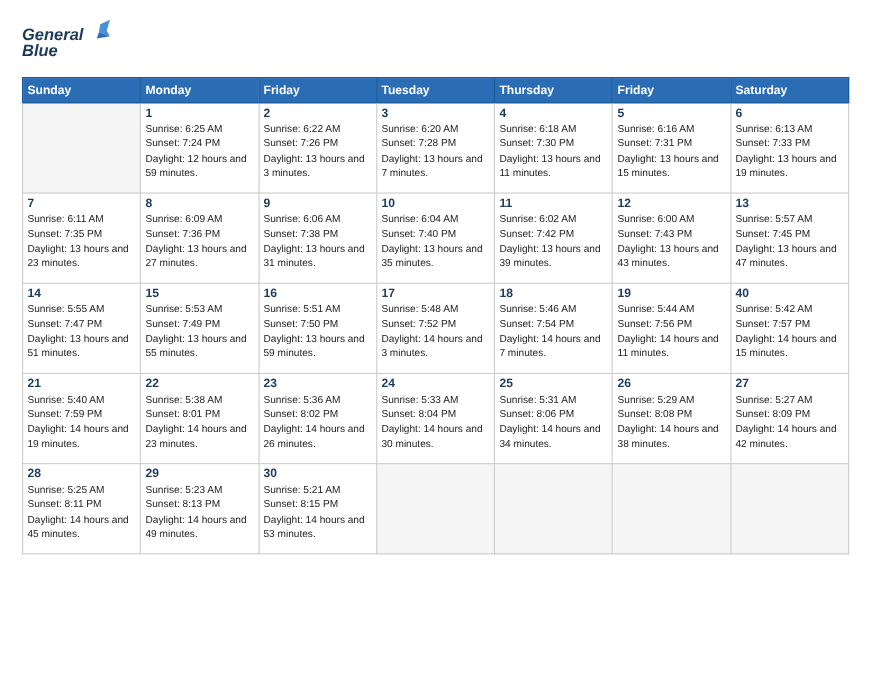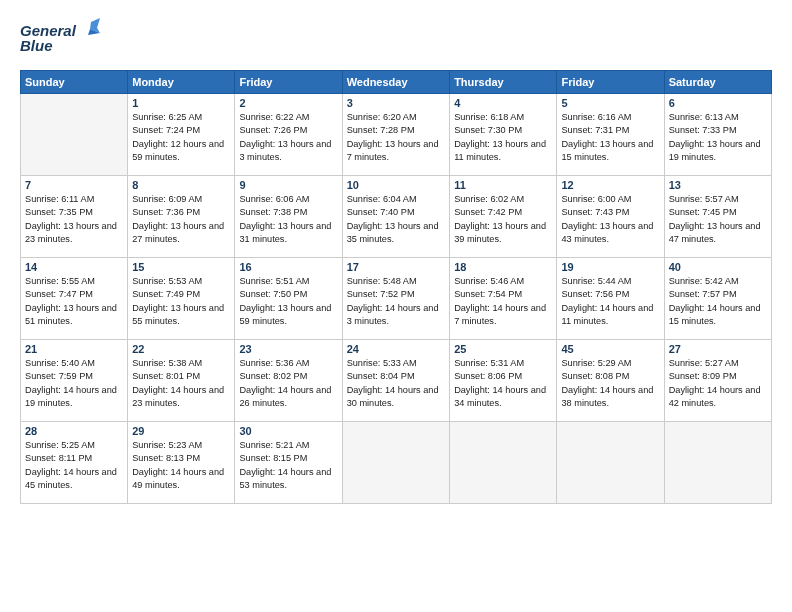--- a/index.html
+++ b/index.html
@@ -98,21 +98,21 @@
       <div class="location"></div>
     </div>
   </div>
 
   <table class="calendar">
     <thead>
       <tr>
       <th>Sunday</th>
           <th>Monday</th>
           <th>Friday</th>
-          <th>Wednesday</th>
+          <th>Tuesday</th>
           <th>Thursday</th>
           <th>Friday</th>
           <th>Saturday</th>
         </tr>
     </thead>
     <tbody id="calendar-body">
     <tr>
           <td class="empty"></td>
           <td>
             <div class="day-num">1</div>
@@ -214,21 +214,21 @@
           </td>
           <td>
             <div class="day-num">24</div>
             <div class="day-info">Sunrise: 5:33 AM<br>Sunset: 8:04 PM<br>Daylight: 14 hours and 30 minutes.</div>
           </td>
           <td>
             <div class="day-num">25</div>
             <div class="day-info">Sunrise: 5:31 AM<br>Sunset: 8:06 PM<br>Daylight: 14 hours and 34 minutes.</div>
           </td>
           <td>
-            <div class="day-num">45</div>
+            <div class="day-num">26</div>
             <div class="day-info">Sunrise: 5:29 AM<br>Sunset: 8:08 PM<br>Daylight: 14 hours and 38 minutes.</div>
           </td>
           <td>
             <div class="day-num">27</div>
             <div class="day-info">Sunrise: 5:27 AM<br>Sunset: 8:09 PM<br>Daylight: 14 hours and 42 minutes.</div>
           </td>
         </tr>
         <tr class="last-row">
           <td>
             <div class="day-num">28</div>

